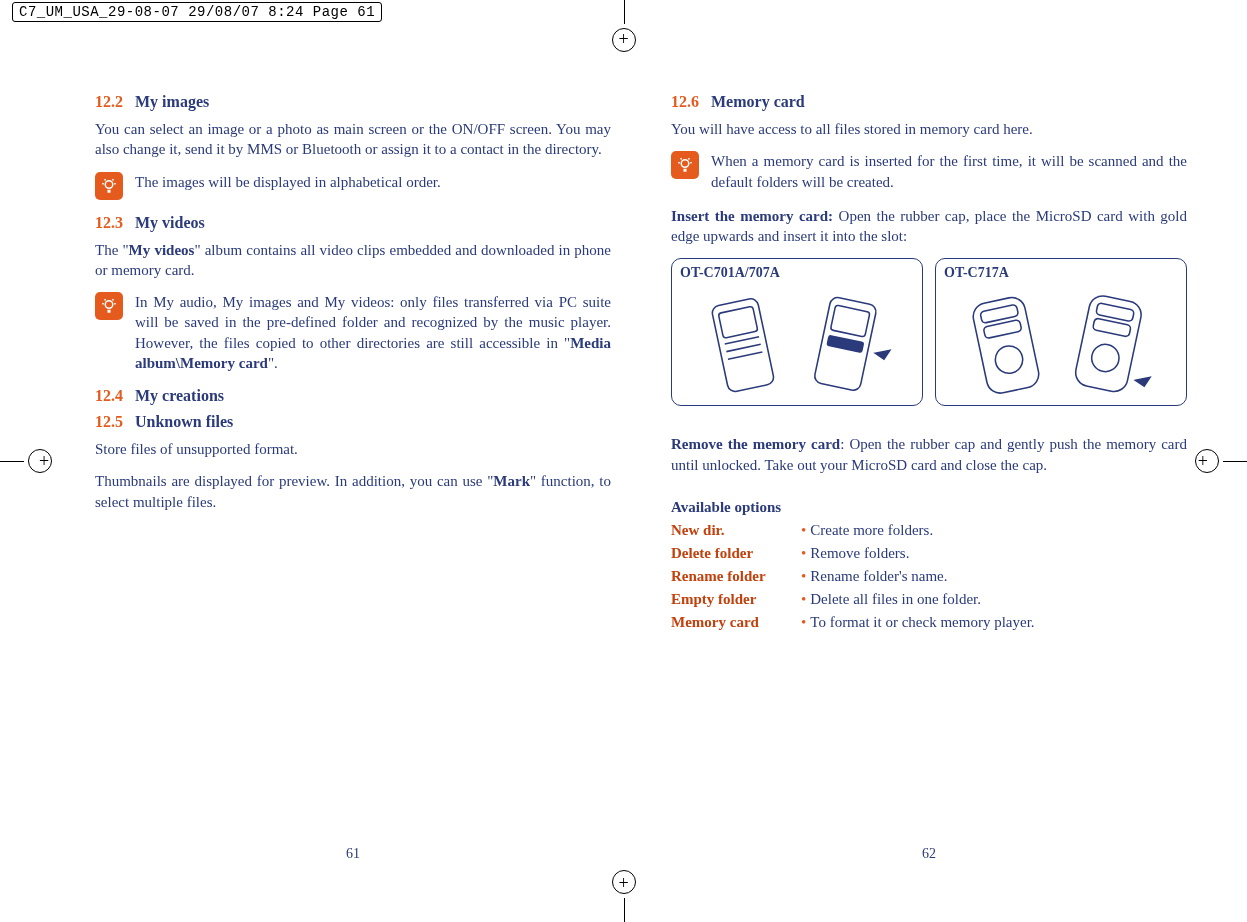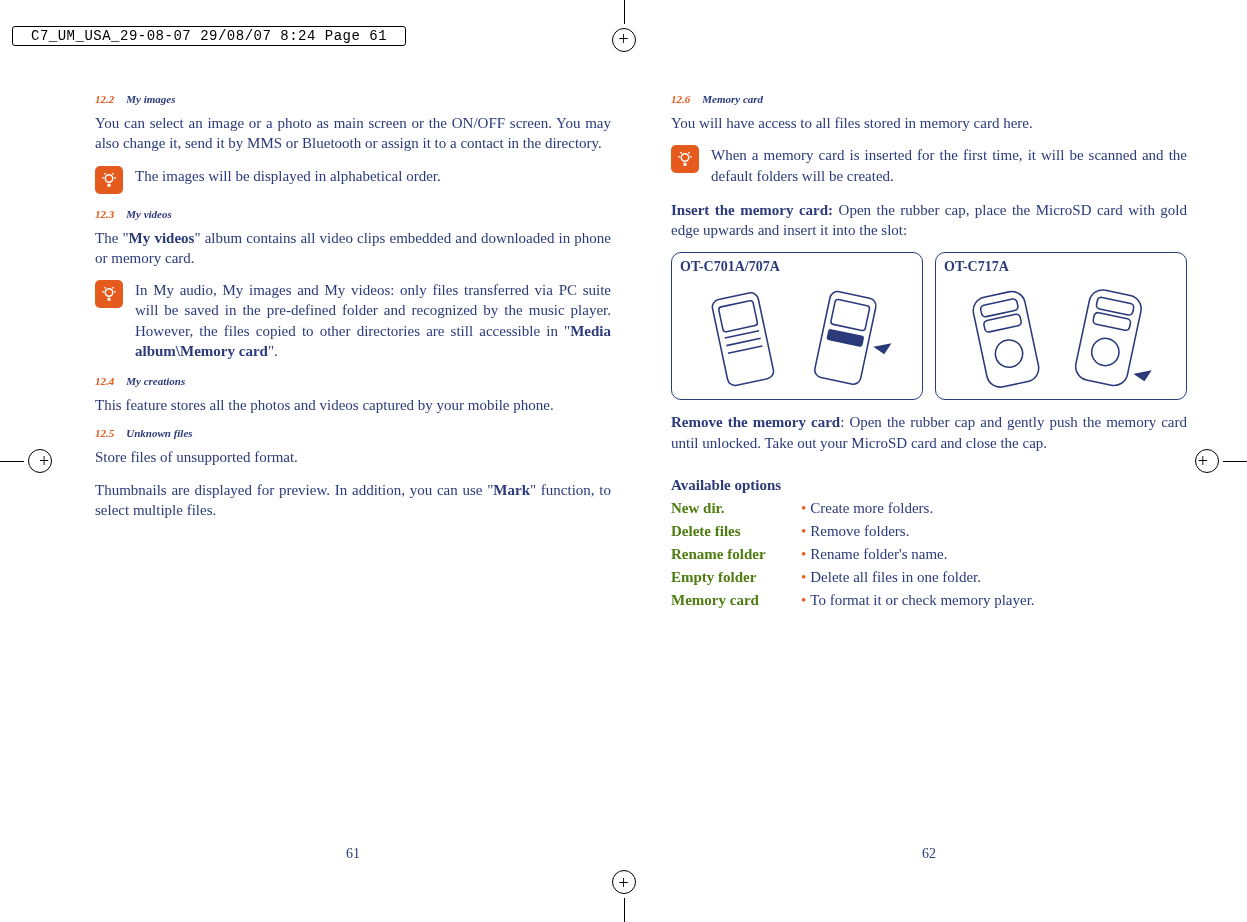--- a/index.html
+++ b/index.html
@@ -17,24 +17,23 @@
     top: 0; left: 0; right: 0; bottom: 0;
   }
   .header-tag {
     position: absolute;
     top: 2px;
     left: 12px;
     font-family: 'Courier New', monospace;
     font-size: 14px;
     color: #000;
     border: 1px solid #000;
-    padding: 1px 18px;
+    padding: 1px 6px;
     border-radius: 3px;
     letter-spacing: 0.5px;
-    margin-top: 24px;
   }
   .crop-mark-top {
     position: absolute;
     top: 0; left: 50%;
     transform: translateX(-50%);
     width: 40px; height: 40px;
   }
   .crop-mark-top::before {
     content: "";
     position: absolute;
@@ -158,22 +157,21 @@
   .page {
     flex: 1;
     display: flex;
     flex-direction: column;
   }
   .page-content { flex: 1; }
   .section-head {
     margin-top: 8px;
     margin-bottom: 8px;
     font-weight: bold;
-    font-size: 11px;
-    font-style: italic;
+    font-size: 16px;
   }
   .section-head .num { color: #e55a1d; margin-right: 12px; }
   .section-head .title { color: #2a3a7a; }
   .body {
     color: #2a3a7a;
     line-height: 1.35;
     text-align: justify;
     margin-bottom: 12px;
   }
   .note-row {
@@ -202,21 +200,21 @@
   .bold { font-weight: bold; }
   .page-num {
     text-align: center;
     font-size: 14px;
     color: #2a3a7a;
     margin-top: 10px;
   }
   .device-row {
     display: flex;
     gap: 12px;
-    margin: 8px 0 12px;
+    margin: 8px 0 28px;
   }
   .device-box {
     flex: 1;
     border: 1.5px solid #2a3a7a;
     border-radius: 10px;
     padding: 6px 8px 4px;
     height: 148px;
     display: flex;
     flex-direction: column;
   }
@@ -237,21 +235,21 @@
     font-weight: bold;
     margin: 24px 0 6px;
   }
   .opt-table {
     display: grid;
     grid-template-columns: 120px 1fr;
     row-gap: 6px;
     column-gap: 10px;
     font-size: 15px;
   }
-  .opt-name { font-weight: bold; color: #4d7c0f; }
+  .opt-name { font-weight: bold; color: #c2410c; }
   .opt-desc { color: #2a3a7a; }
   .opt-desc .bullet { color: #e55a1d; margin-right: 4px; }
 </style>
 </head>
 <body>
 
 <div class="page-wrap">
   <div class="header-tag">C7_UM_USA_29-08-07  29/08/07  8:24  Page 61</div>
 
   <div class="crop-mark-top"></div>
@@ -297,21 +295,20 @@
               </svg>
           </div>
           <div class="note-text">
             <span>In My audio, My images and My videos: only files transferred via PC suite will be saved in the pre-defined folder and recognized by the music player. However, the files copied to other directories are still accessible in "</span><span class="bold">Media album\Memory card</span><span>".</span>
           </div>
         </div>
 
         <div class="section-head">
           <span class="num">12.4</span><span class="title">My creations</span>
         </div>
-        <div class="body">This feature stores all the photos and videos captured by your mobile phone.</div>
 
         <div class="section-head">
           <span class="num">12.5</span><span class="title">Unknown files</span>
         </div>
         <div class="body">Store files of unsupported format.</div>
         <div class="body">
           <span>Thumbnails are displayed for preview. In addition, you can use "</span><span class="bold">Mark</span><span>" function, to select multiple files.</span>
         </div>
       </div>
       <div class="page-num">61</div>
@@ -380,21 +377,21 @@
           </div>
         </div>
 
         <div class="body">
           <span class="bold">Remove the memory card</span><span>: Open the rubber cap and gently push the memory card until unlocked. Take out your MicroSD card and close the cap.</span>
         </div>
         <div class="subhead">Available options</div>
         <div class="opt-table">
           <div class="opt-name">New dir.</div>
           <div class="opt-desc"><span class="bullet">•</span><span>Create more folders.</span></div>
-          <div class="opt-name">Delete files</div>
+          <div class="opt-name">Delete folder</div>
           <div class="opt-desc"><span class="bullet">•</span><span>Remove folders.</span></div>
           <div class="opt-name">Rename folder</div>
           <div class="opt-desc"><span class="bullet">•</span><span>Rename folder's name.</span></div>
           <div class="opt-name">Empty folder</div>
           <div class="opt-desc"><span class="bullet">•</span><span>Delete all files in one folder.</span></div>
           <div class="opt-name">Memory card</div>
           <div class="opt-desc"><span class="bullet">•</span><span>To format it or check memory player.</span></div>
         </div>
       </div>
       <div class="page-num">62</div>

